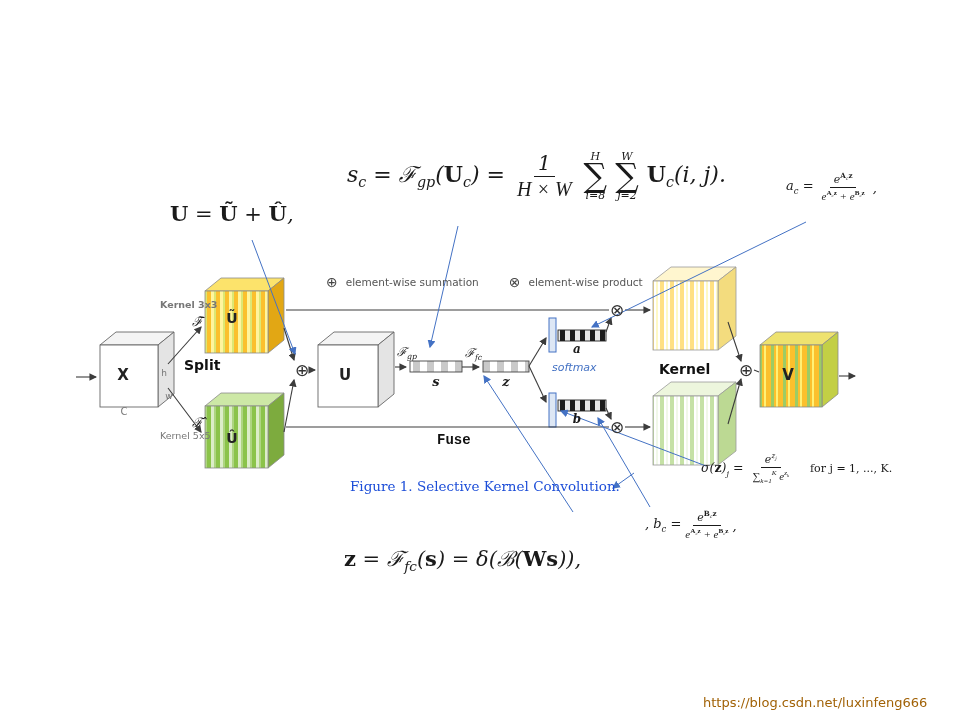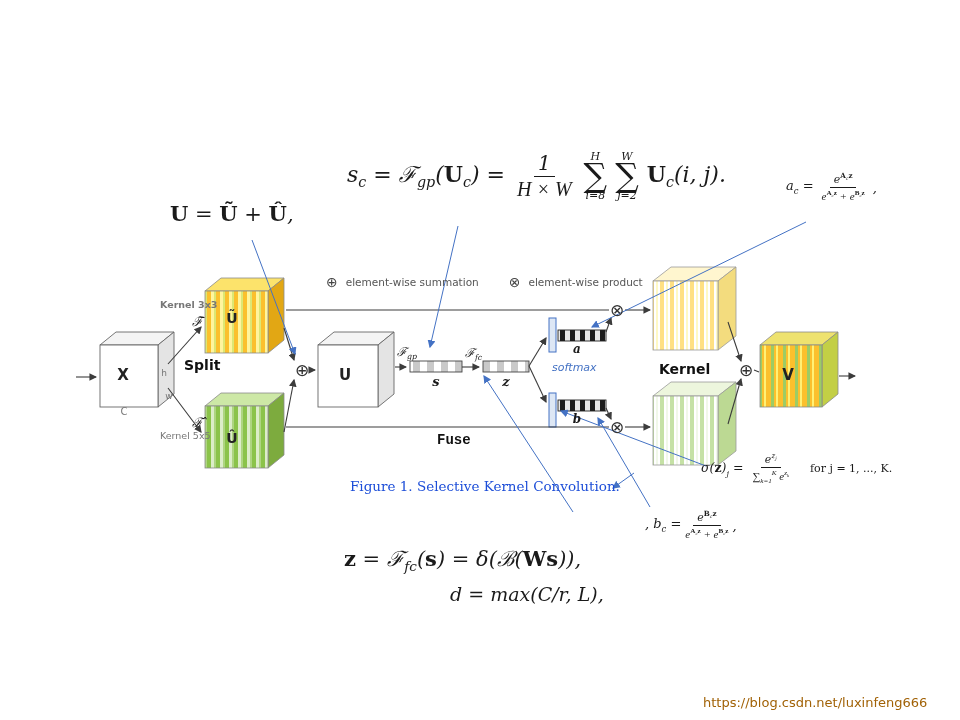--- a/index.html
+++ b/index.html
@@ -208,21 +208,20 @@
     <span>, b<sub>c</sub> =</span>
     <span class="frac" style="font-size:11px;">
       <span class="num">e<sup><b>B</b><sub>c</sub><b>z</b></sup></span>
       <span class="den">e<sup><b>A</b><sub>c</sub><b>z</b></sup> + e<sup><b>B</b><sub>c</sub><b>z</b></sup></span>
     </span>
     <span>,</span>
   </div>
 
   <div class="t math" style="left:344px; top:514px; font-size:21px;margin-top:32px;"><b>z</b> = ℱ<sub>fc</sub>(<b>s</b>) = δ(ℬ(<b>Ws</b>)),</div>
 
-  <div class="t math" style="left:450px; top:583px; font-size:19px;">d = max(C/r, L),</div>
 
   <div class="t legend-row" style="left:326px; top:275px;">
     <span class="opsym" style="font-size:14px; color:#444;">⊕</span>
     <span>element-wise summation</span>
     <span class="opsym" style="font-size:14px; color:#444; margin-left:22px;">⊗</span>
     <span>element-wise product</span>
   </div>
 
   <div class="t gray-sm" style="left:160px; top:299px;font-weight:bold;">Kernel 3x3</div>
   <div class="t gray-sm" style="left:160px; top:430px;">Kernel 5x5</div>

